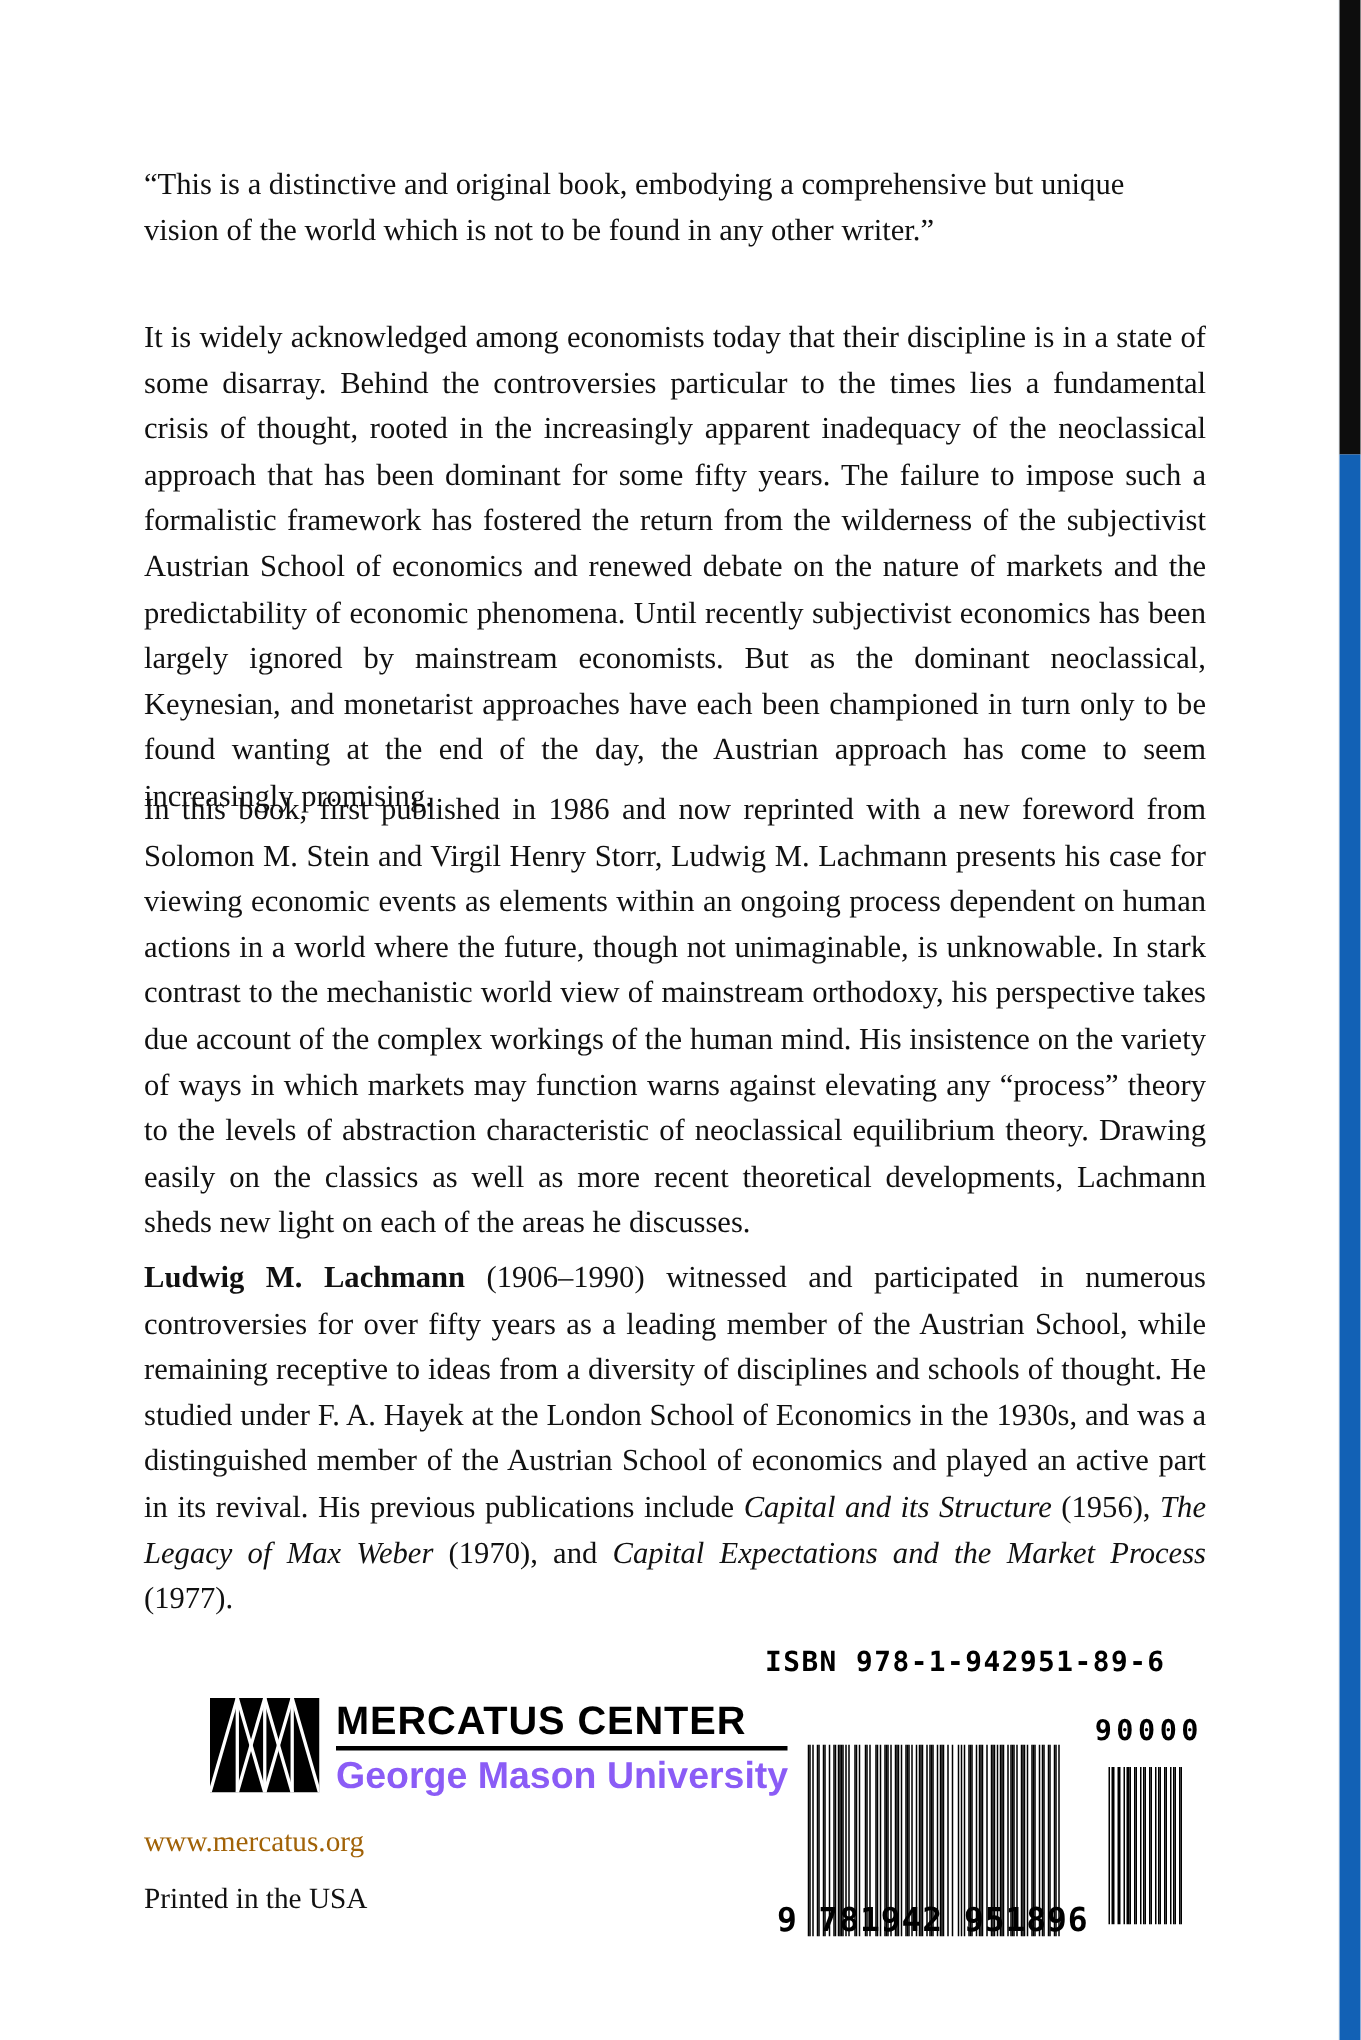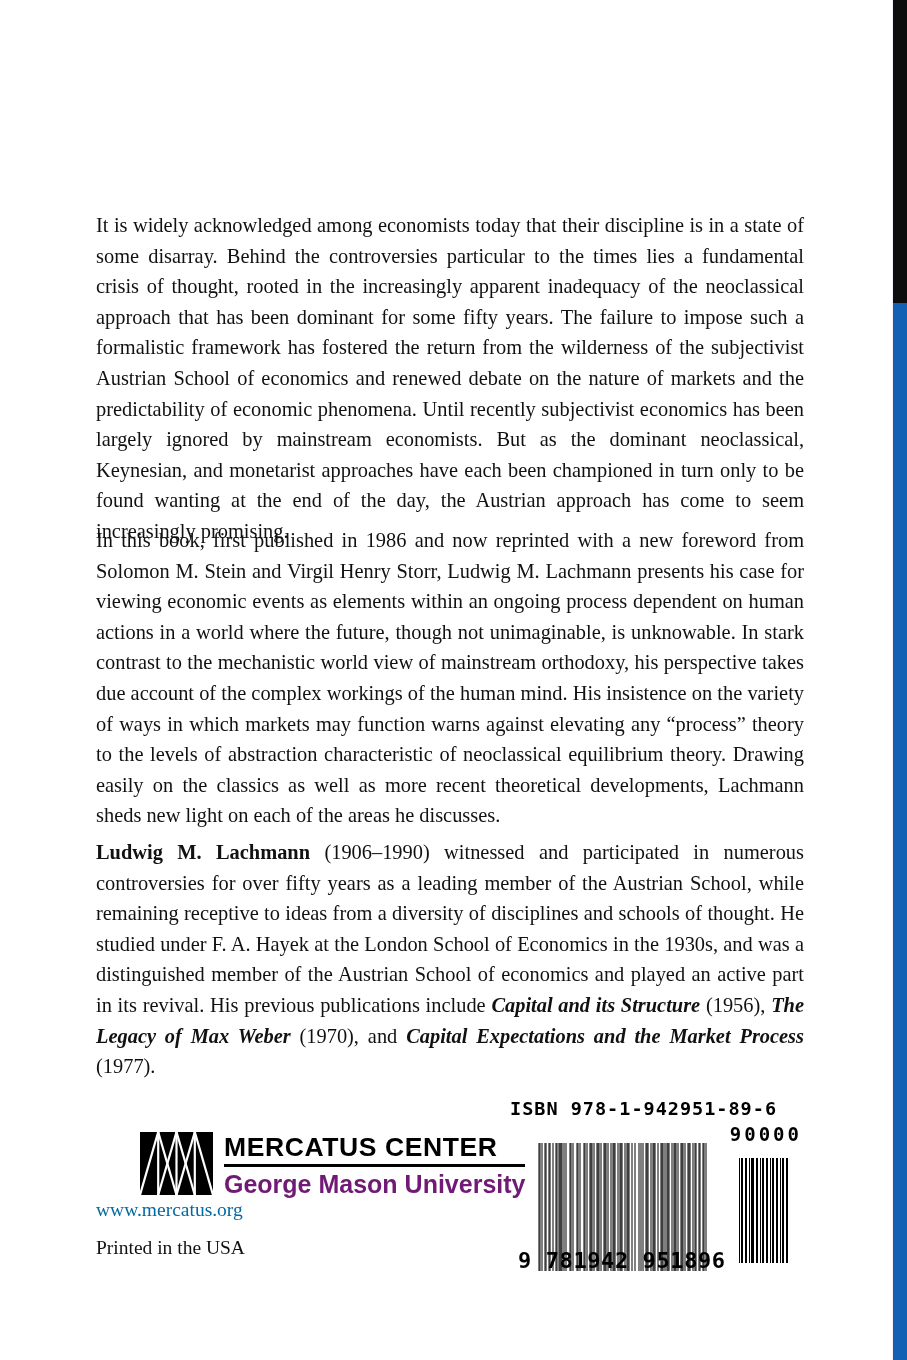--- a/index.html
+++ b/index.html
@@ -85,21 +85,21 @@
     line-height: 30.6px;
     margin: 0;
     text-align: left;
   }
 
   #body-para-1 { position: absolute; top: 210px; left: 0; width: 708px; }
   #body-para-2 { position: absolute; top: 525px; left: 0; width: 708px; }
   #body-para-3 { position: absolute; top: 837px; left: 0; width: 708px; }
 
   .author-name { font-weight: bold; }
-  .title-italic { font-style: italic; font-weight: bold; }
+  .title-italic { font-style: italic; }
 
   
   #footer-left {
     position: absolute;
     left: 0;
     top: 1132px;
     width: 400px;
   }
   #logo-row {
     display: flex;
@@ -132,29 +132,29 @@
     height: 3px;
     background: #000;
     margin: 2px 0 3px 0;
     width: 100%;
   }
   #logo-line-2 {
     font-family: "Liberation Sans", "DejaVu Sans", sans-serif;
     font-weight: bold;
     font-size: 25px;
     line-height: 28px;
-    color: #701a75;
+    color: #8b5cf6;
     white-space: nowrap;
   }
   #website-url {
     font-family: "Liberation Serif", "DejaVu Serif", serif;
     font-size: 19.5px;
     line-height: 24px;
-    margin-top: 0;
-    color: #0369a1;
+    margin-top: 19px;
+    color: #a16207;
   }
   #printed-in {
     font-family: "Liberation Serif", "DejaVu Serif", serif;
     font-size: 19.5px;
     line-height: 24px;
     margin-top: 14px;
     color: #111;
   }
 
   
@@ -168,21 +168,21 @@
     font-family: "DejaVu Sans Mono", "Liberation Mono", monospace;
     font-size: 18.5px;
     letter-spacing: 1.0px;
     font-weight: bold;
     text-align: left;
     color: #000;
     white-space: nowrap;
   }
   #barcode-area {
     position: relative;
-    margin-top: 4px;
+    margin-top: 24px;
     height: 150px;
   }
   #supplement-digits {
     position: absolute;
     right: 2px;
     top: 0px;
     font-family: "DejaVu Sans Mono", "Liberation Mono", monospace;
     font-size: 19px;
     letter-spacing: 3px;
     font-weight: bold;
@@ -215,20 +215,21 @@
 
 <div id="spine-strip">
   <div id="spine-hairline"></div>
   <div id="spine-black"></div>
   <div id="spine-blue"></div>
 </div>
 
 <div id="page">
 
   <div id="blurb-block">
+    <p class="para" id="blurb-quote">“This is a distinctive and original book, embodying a comprehensive but unique vision of the world which is not to be found in any other writer.”</p>
   </div>
 
   <p class="para para-justified" id="body-para-1">It is widely acknowledged among economists today that their discipline is in a state of some disarray. Behind the controversies particular to the times lies a fundamental crisis of thought, rooted in the increasingly apparent inadequacy of the neoclassical approach that has been dominant for some fifty years. The failure to impose such a formalistic framework has fostered the return from the wilderness of the subjectivist Austrian School of economics and renewed debate on the nature of markets and the predictability of economic phenomena. Until recently subjectivist economics has been largely ignored by mainstream economists. But as the dominant neoclassical, Keynesian, and monetarist approaches have each been championed in turn only to be found wanting at the end of the day, the Austrian approach has come to seem increasingly promising.</p>
 
   <p class="para para-justified" id="body-para-2">In this book, first published in 1986 and now reprinted with a new foreword from Solomon M. Stein and Virgil Henry Storr, Ludwig M. Lachmann presents his case for viewing economic events as elements within an ongoing process dependent on human actions in a world where the future, though not unimaginable, is unknowable. In stark contrast to the mechanistic world view of mainstream orthodoxy, his perspective takes due account of the complex workings of the human mind. His insistence on the variety of ways in which markets may function warns against elevating any “process” theory to the levels of abstraction characteristic of neoclassical equilibrium theory. Drawing easily on the classics as well as more recent theoretical developments, Lachmann sheds new light on each of the areas he discusses.</p>
 
   <p class="para para-justified" id="body-para-3"><span class="author-name">Ludwig M. Lachmann</span><span> (1906–1990) witnessed and participated in numerous controversies for over fifty years as a leading member of the Austrian School, while remaining receptive to ideas from a diversity of disciplines and schools of thought. He studied under F. A. Hayek at the London School of Economics in the 1930s, and was a distinguished member of the Austrian School of economics and played an active part in its revival. His previous publications include </span><span class="title-italic">Capital and its Structure</span><span> (1956), </span><span class="title-italic">The Legacy of Max Weber</span><span> (1970), and </span><span class="title-italic">Capital Expectations and the Market Process</span><span> (1977).</span></p>
 
   <div id="footer-left">
     <div id="logo-row">

